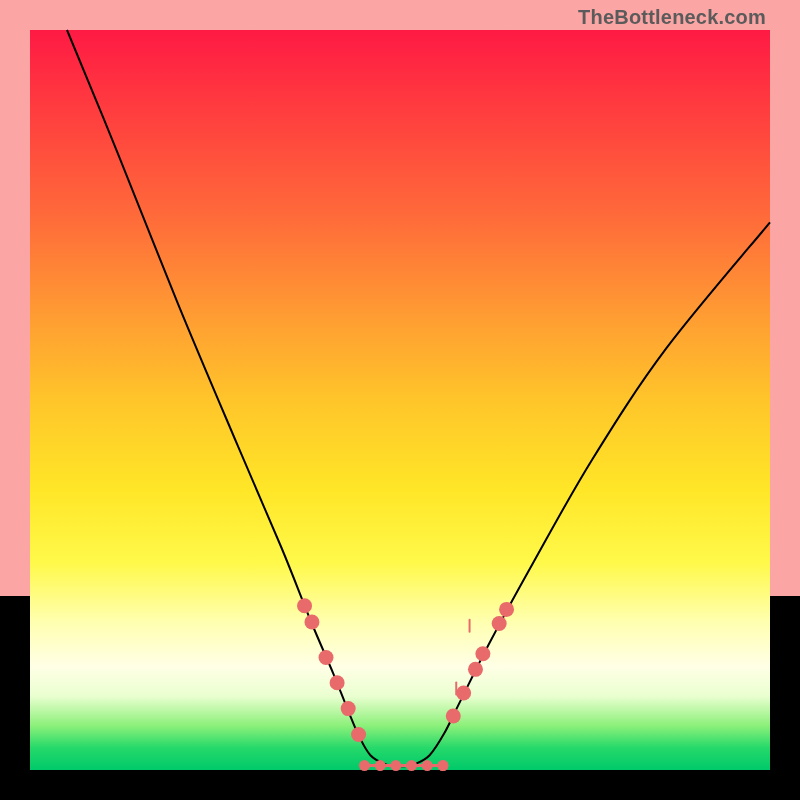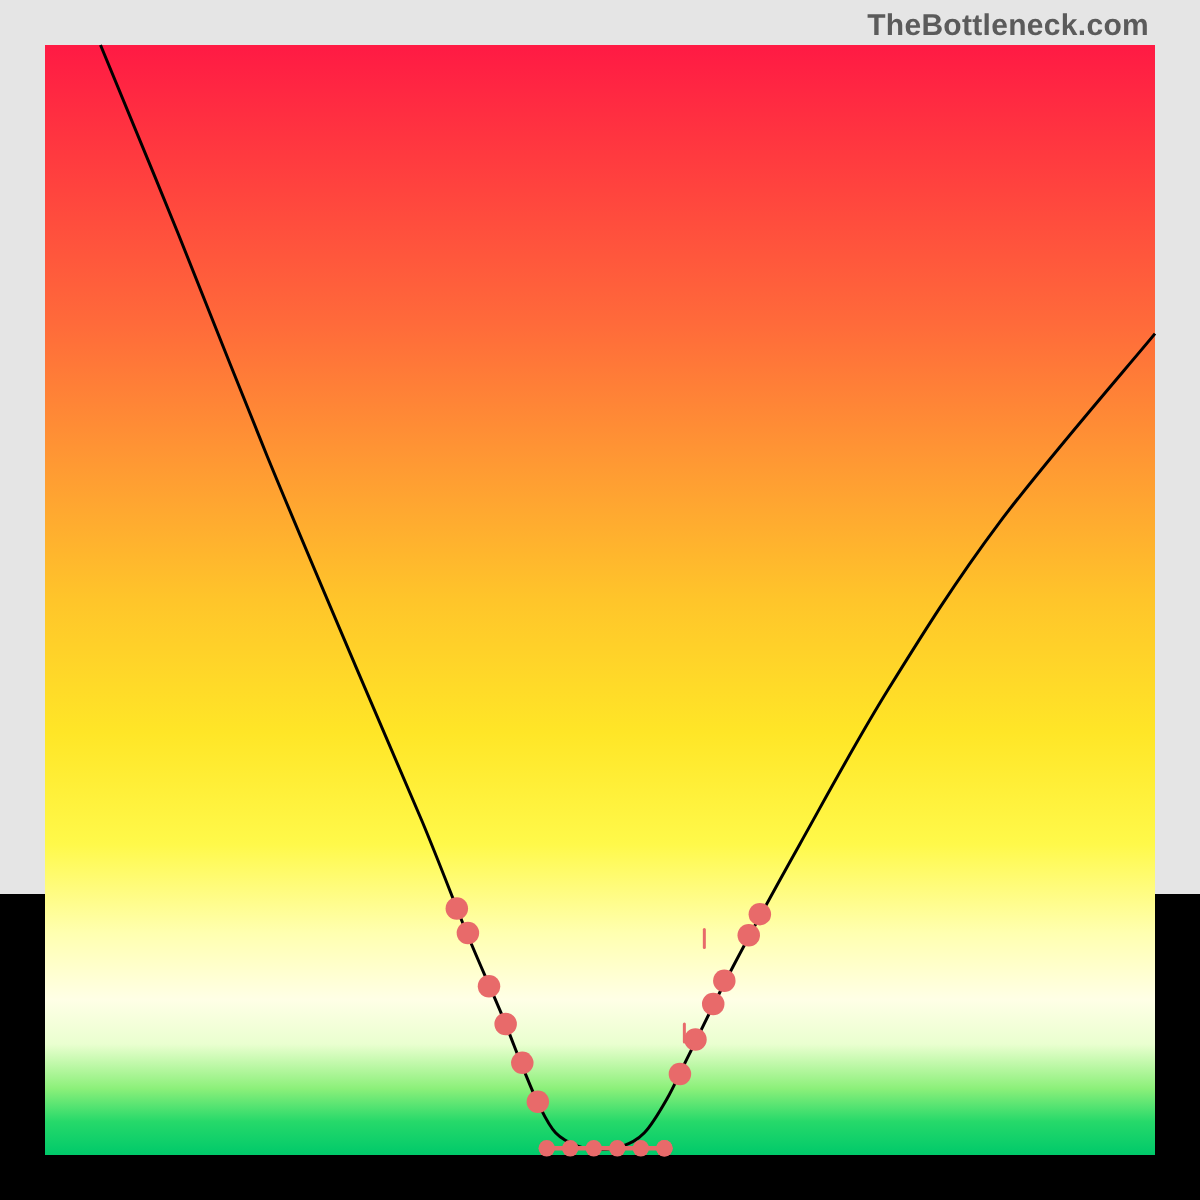--- a/index.html
+++ b/index.html
@@ -9,21 +9,21 @@
     height: 800px;
     overflow: hidden;
     background: #000;
     font-family: Arial, Helvetica, sans-serif;
   }
   .frame {
     position: absolute;
     top: 0; left: 0;
     width: 800px;
     height: 596px;
-    background: #e5e5e5;
+    background: #fca5a5;
   }
   .plot {
     position: absolute;
     top: 30px;
     left: 30px;
     width: 740px;
     height: 740px;
     
     background: linear-gradient(to bottom,
       #ff1a44 0%,

